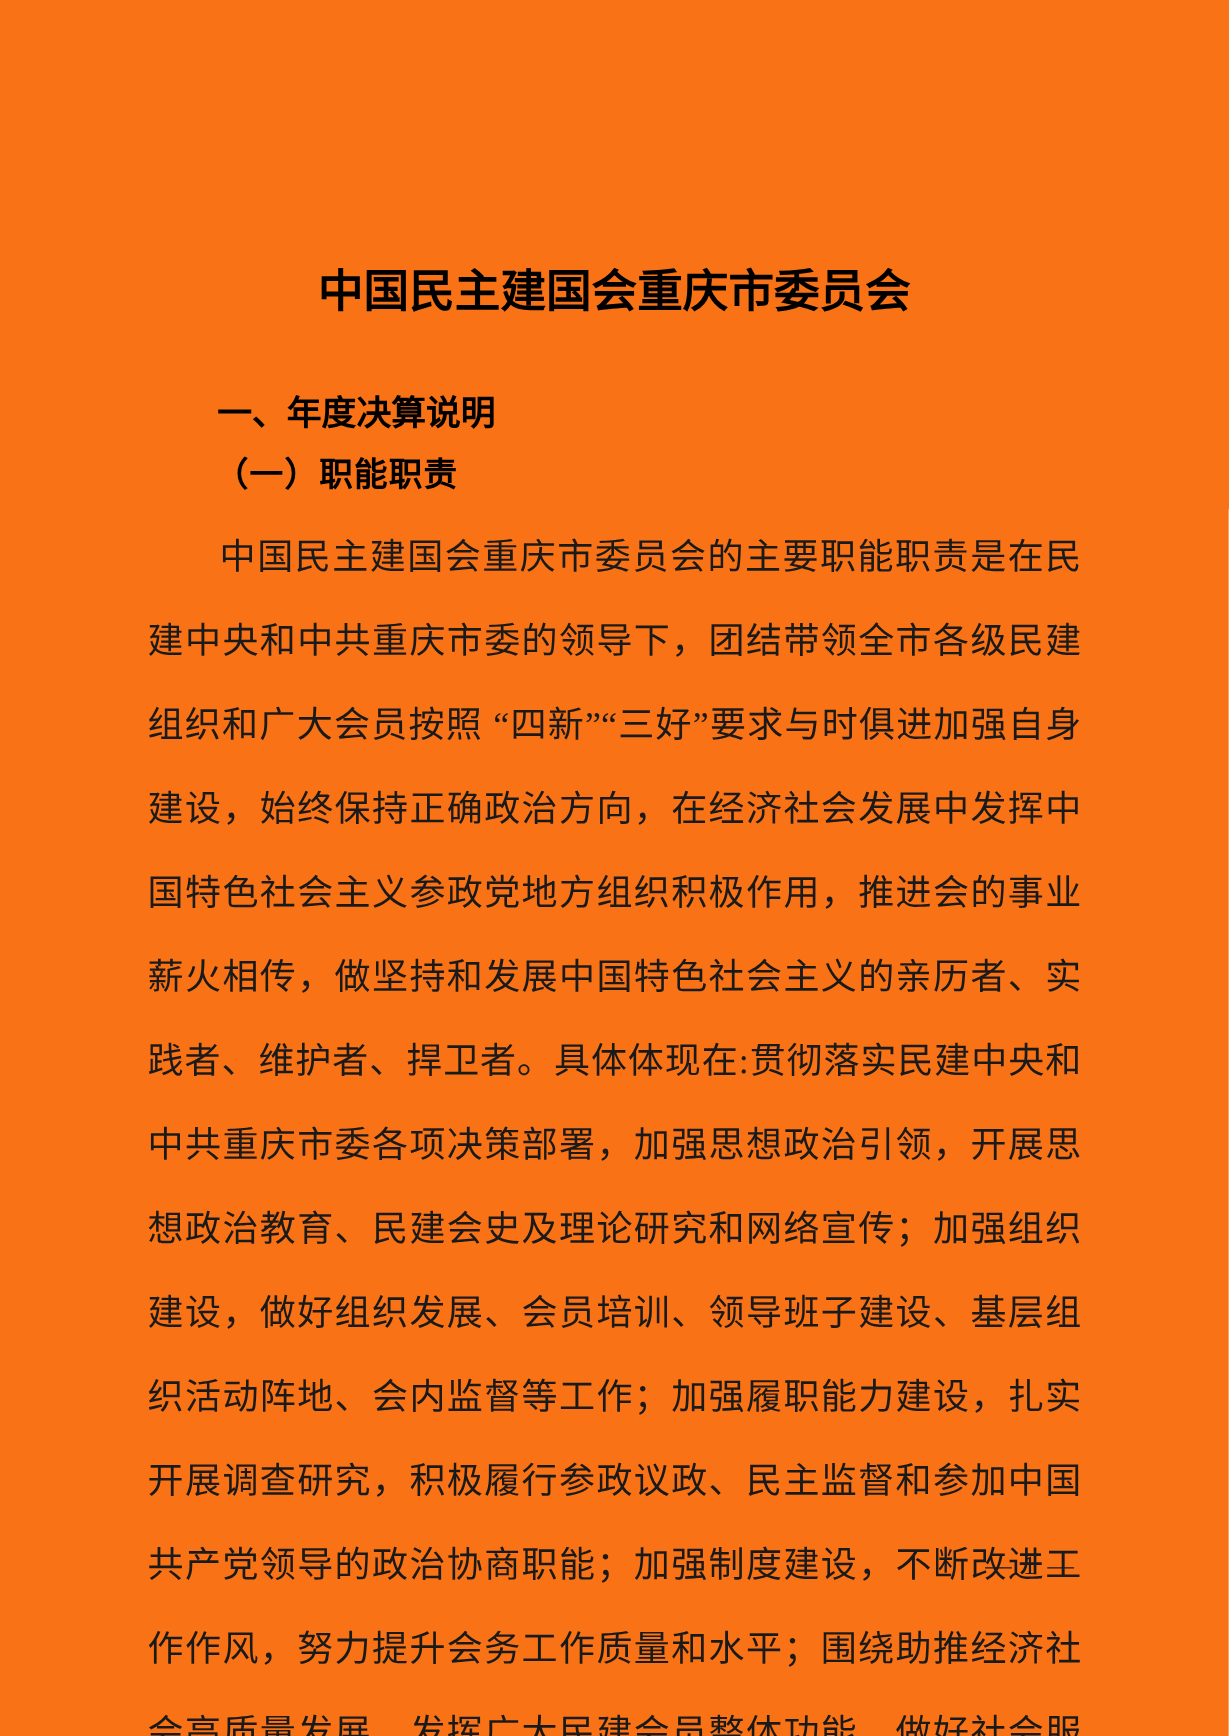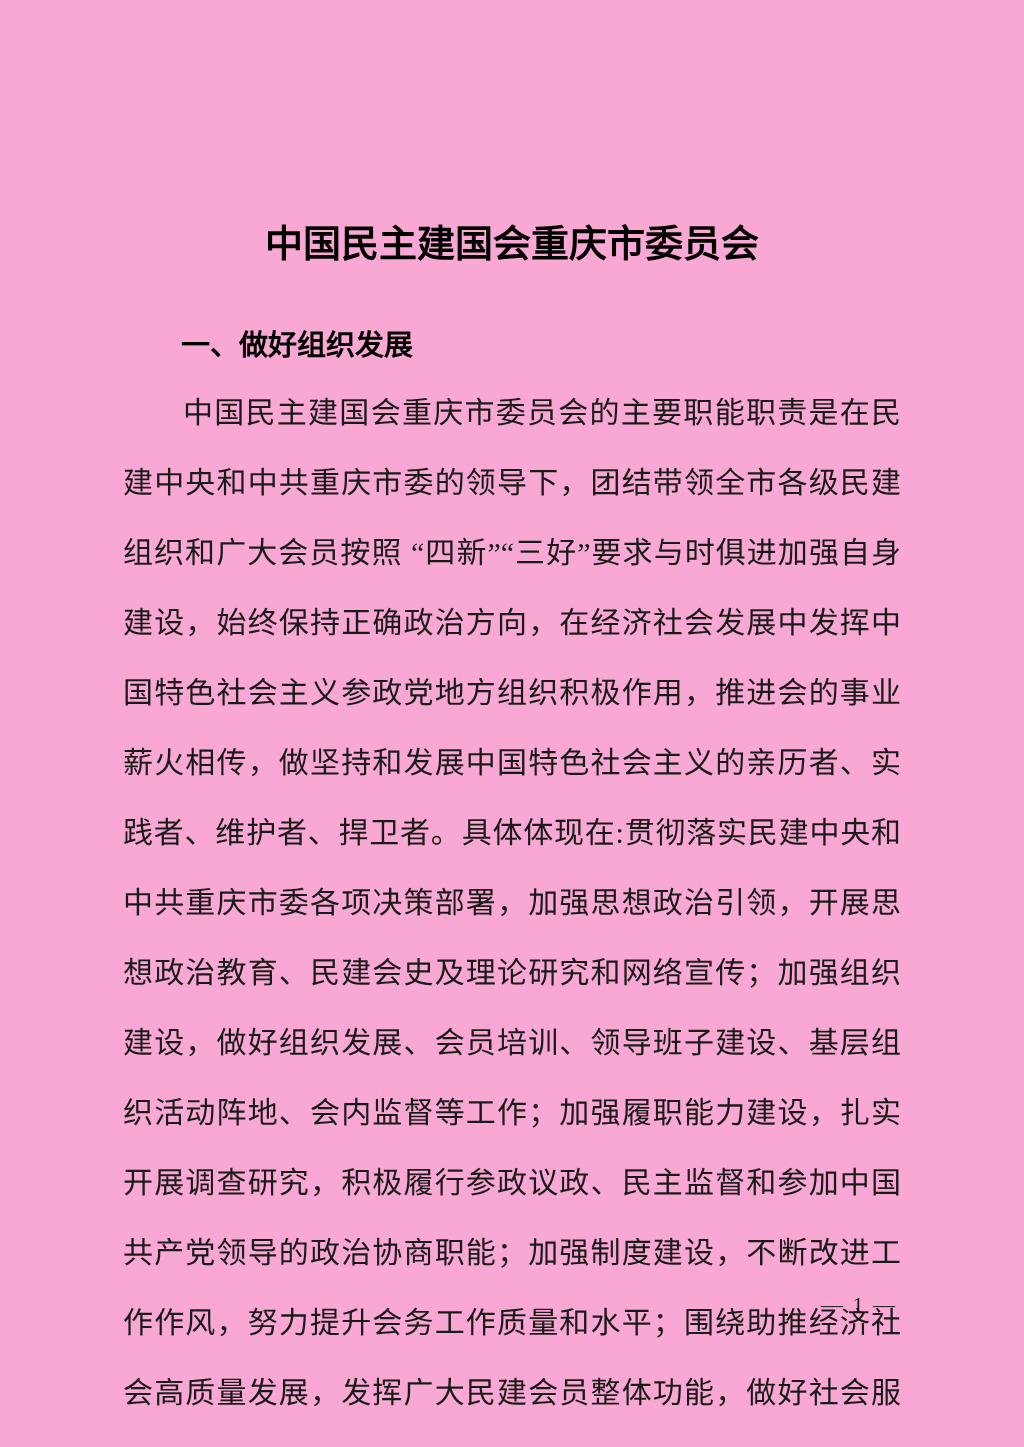--- a/index.html
+++ b/index.html
@@ -12,21 +12,21 @@
     height: 1447px;
     color: #000000;
     font-family: "Liberation Serif", serif;
   }
   .page {
     position: relative;
     box-sizing: border-box;
     width: 1024px;
     height: 1447px;
     padding: 0 123px;
-    background: #f9a8d4;
+    background: #f97316;
     overflow: hidden;
   }
   .doc-title {
     padding-top: 216px;
     text-align: center;
     font-family: "Liberation Sans", sans-serif;
     font-weight: bold;
     font-size: 38px;
     line-height: 57px;
     color: #000000;
@@ -72,20 +72,21 @@
 </style>
 </head>
 <body>
 
 <div class="page">
 
   <div class="doc-title">
     <div>中国民主建国会重庆市委员会</div>
   </div>
 
-  <h2 class="section-heading">一、做好组织发展</h2>
+  <h2 class="section-heading">一、年度决算说明</h2>
 
+  <h3 class="sub-heading">（一）职能职责</h3>
 
   <p class="body-text">中国民主建国会重庆市委员会的主要职能职责是在民建中央和中共重庆市委的领导下，团结带领全市各级民建组织和广大会员按照 “四新”“三好”要求与时俱进加强自身建设，始终保持正确政治方向，在经济社会发展中发挥中国特色社会主义参政党地方组织积极作用，推进会的事业薪火相传，做坚持和发展中国特色社会主义的亲历者、实践者、维护者、捍卫者。具体体现在:贯彻落实民建中央和中共重庆市委各项决策部署，加强思想政治引领，开展思想政治教育、民建会史及理论研究和网络宣传；加强组织建设，做好组织发展、会员培训、领导班子建设、基层组织活动阵地、会内监督等工作；加强履职能力建设，扎实开展调查研究，积极履行参政议政、民主监督和参加中国共产党领导的政治协商职能；加强制度建设，不断改进工作作风，努力提升会务工作质量和水平；围绕助推经济社会高质量发展，发挥广大民建会员整体功能，做好社会服务工作,彰显密切联系经济界参政党的特色优势。</p>
 
   <div class="page-number">— 1 —</div>
 
 </div>
 
 </body></html>

